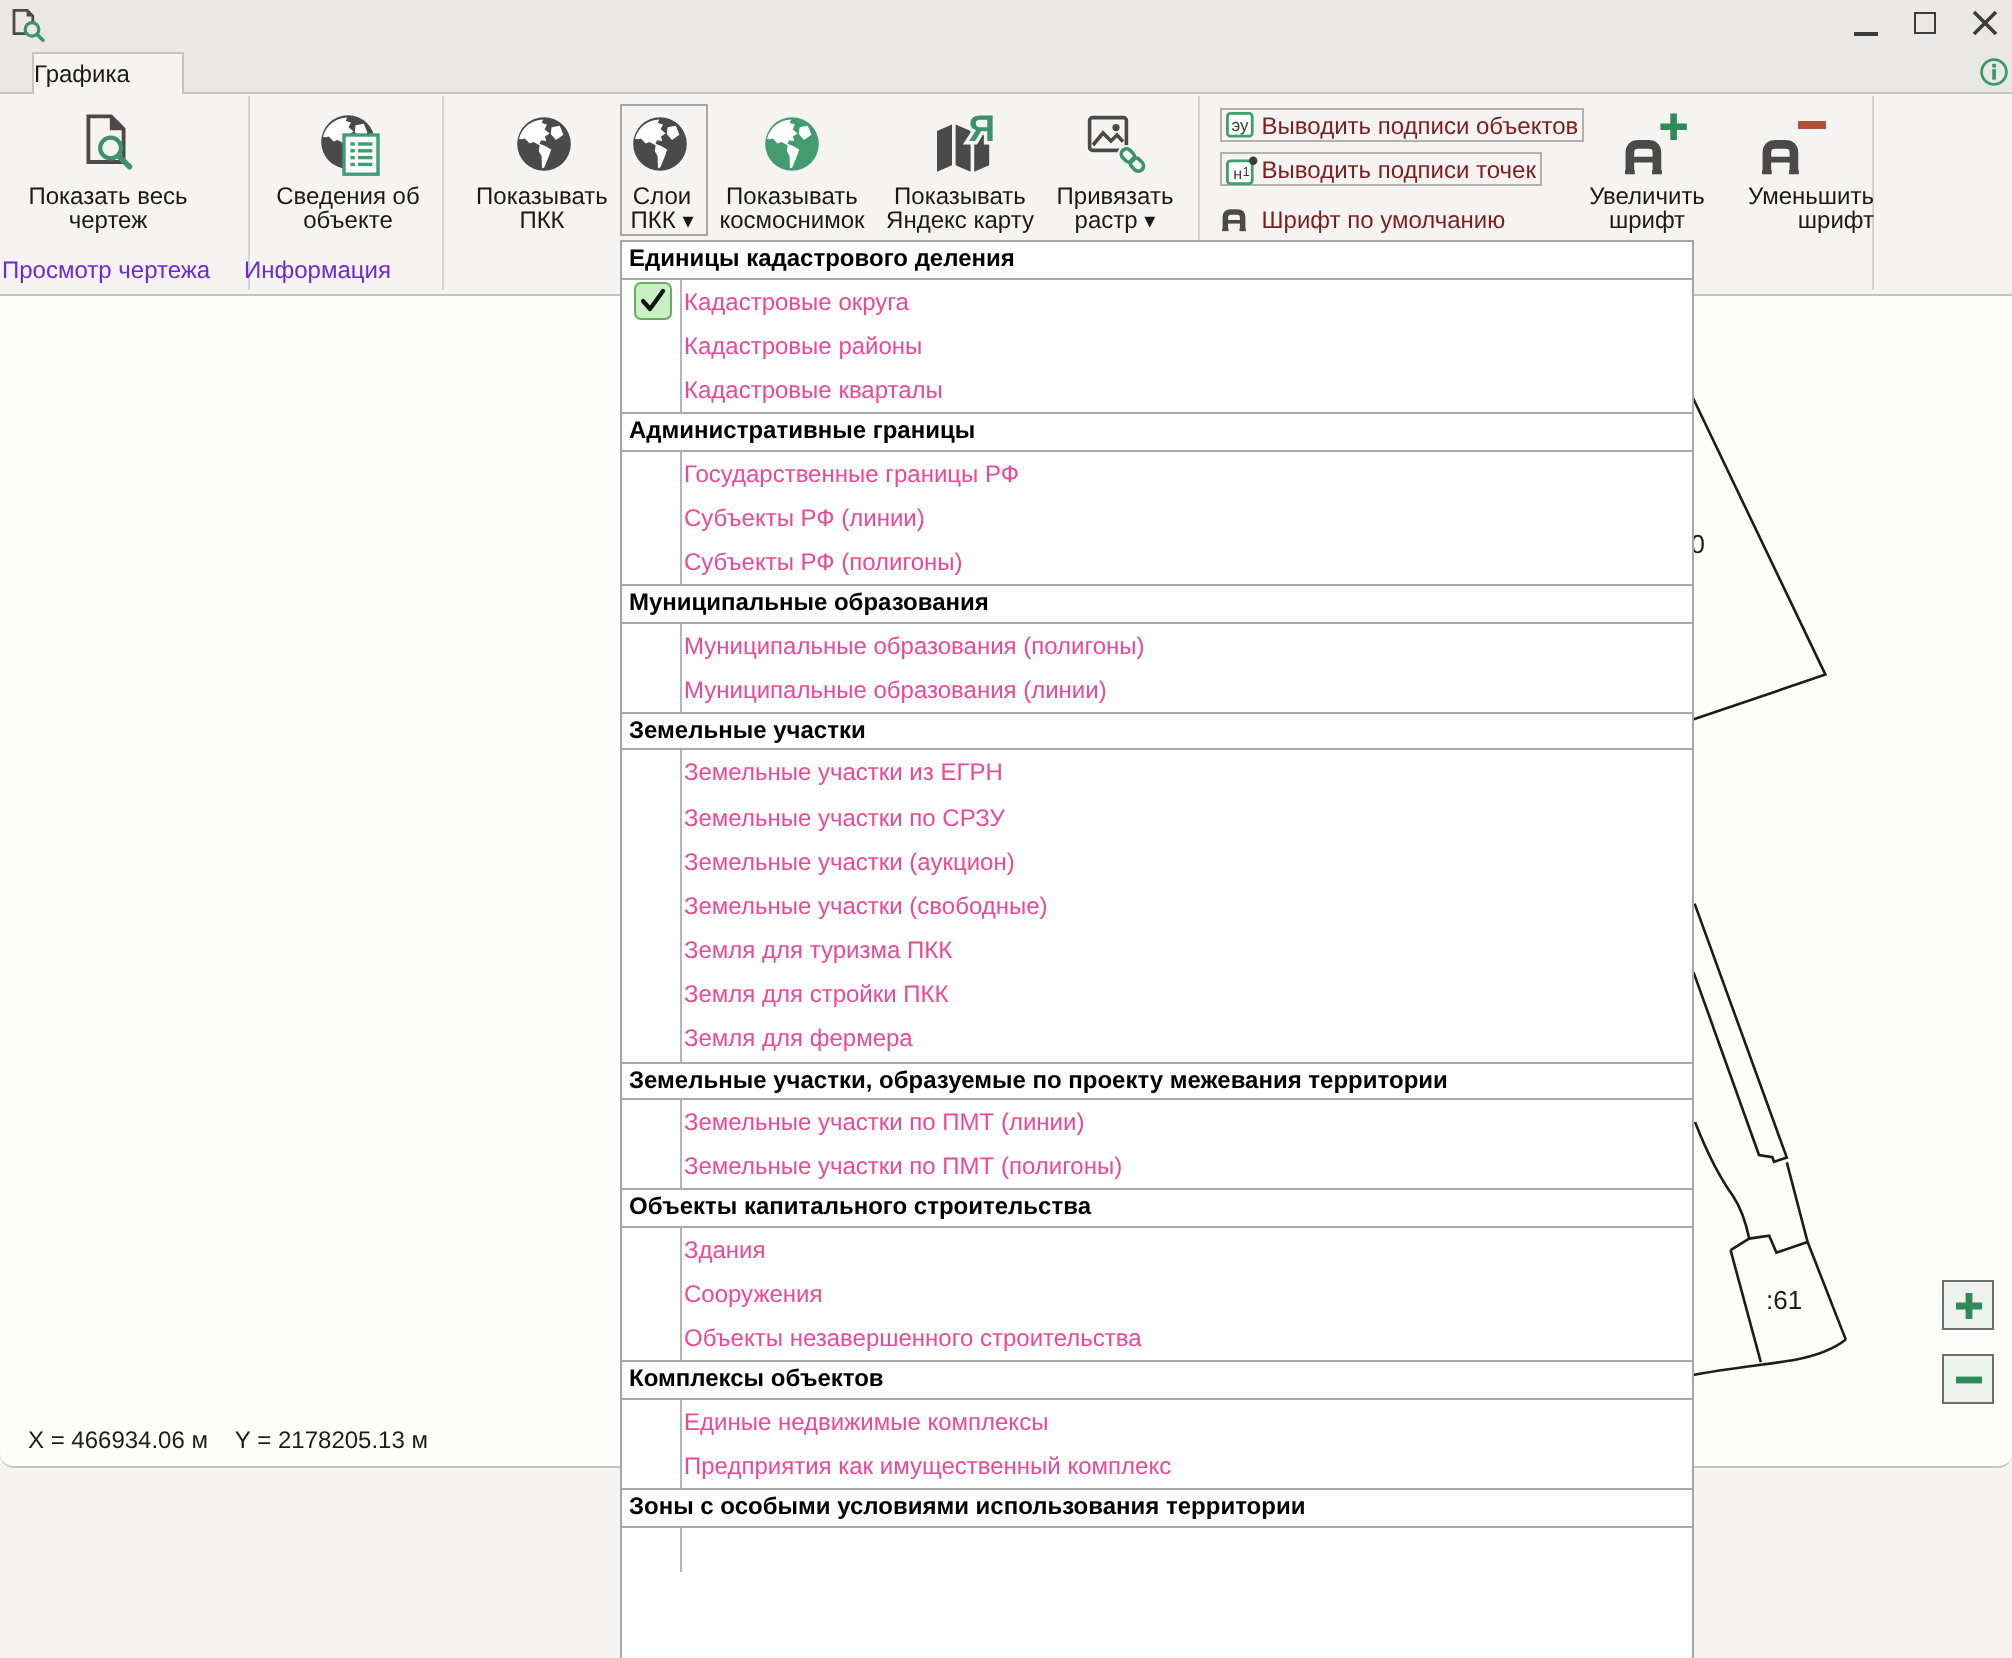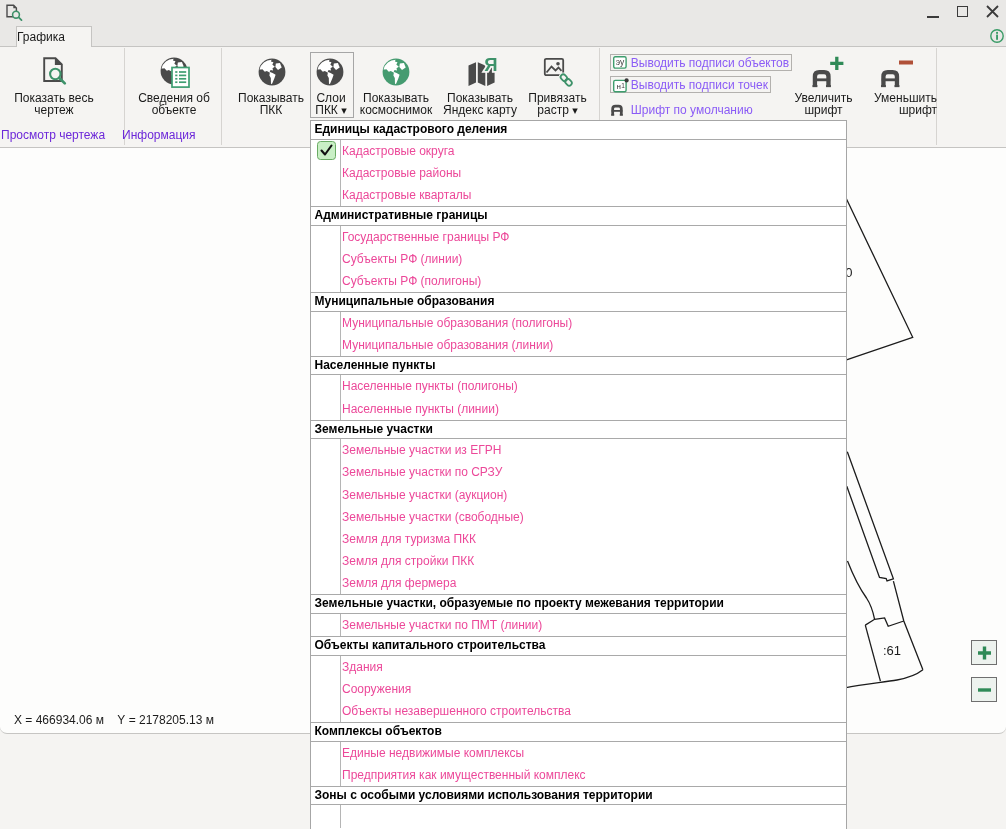--- a/index.html
+++ b/index.html
@@ -16,21 +16,21 @@
 #tabstrip{left:0;top:26px;width:1006px;height:21px;background:#e9e8e6;border-bottom:1px solid #c5c4c2;box-sizing:border-box;}
 #tab{left:16px;top:26px;width:76px;height:21px;background:#f5f4f2;border:1px solid #c5c4c2;border-bottom:none;box-sizing:border-box;
  font-size:12px;color:#1a1a1a;line-height:20px;z-index:3;}
 
 #ribbon{left:0;top:47px;width:1006px;height:100px;background:#f5f4f2;border-bottom:1px solid #c5c4c2;box-sizing:content-box;}
 .vsep{position:absolute;top:1px;width:1px;height:97px;background:#d6d4d1;}
 .glabel{position:absolute;top:81px;font-size:12px;color:#6d28d9;}
 .blabel{position:absolute;font-size:12px;line-height:11.6px;color:#1a1a1a;text-align:center;top:46px;}
 .bicon{position:absolute;}
 .toggle{position:absolute;border:1px solid #b3b1ae;box-sizing:border-box;}
-.tlabel{position:absolute;font-size:12px;color:#8b5cf6;}
+.tlabel{position:absolute;font-size:12px;color:#7f1d1d;}
 .dar{font-size:11px;}
 
 #canvas{left:0;top:148px;width:1006px;height:586px;background:#fdfdfc;border-bottom:1px solid #c6c5c3;
  border-radius:0 0 7px 7px;box-sizing:border-box;}
 #status{left:14px;top:713px;font-size:12px;color:#1c1c1c;}
 .zoombtn{width:26px;height:25px;background:#edf2ee;border:1.5px solid #6f6f6f;box-sizing:border-box;text-align:center;}
 .zoombtn svg{display:block;margin:1px auto 0;}
 
 #dropdown{left:310px;top:120px;width:537px;height:712px;background:#fff;border:1px solid #a6a6a6;box-sizing:border-box;z-index:5;}
 .hd{height:17.5px;line-height:17.5px;border-top:1px solid #a9a9a9;border-bottom:1px solid #a9a9a9;font-weight:bold;font-size:12px;color:#000;padding-left:3.5px;}
@@ -240,45 +240,38 @@
     </div>
  <div class="sec">
       <div class="hd">Муниципальные образования</div>
   <div class="items">
         <div class="col"></div>
    <div class="it">Муниципальные образования (полигоны)</div>
    <div class="it">Муниципальные образования (линии)</div>
   </div>
     </div>
  <div class="sec">
-      <div class="hd">Населенные пункты</div>
-  <div class="items">
-        <div class="col"></div>
-   <div class="it">Населенные пункты (полигоны)</div>
-   <div class="it">Населенные пункты (линии)</div>
-  </div>
-    </div>
- <div class="sec">
       <div class="hd">Земельные участки</div>
   <div class="items">
         <div class="col"></div>
    <div class="it">Земельные участки из ЕГРН</div>
    <div class="it">Земельные участки по СРЗУ</div>
    <div class="it">Земельные участки (аукцион)</div>
    <div class="it">Земельные участки (свободные)</div>
    <div class="it">Земля для туризма ПКК</div>
    <div class="it">Земля для стройки ПКК</div>
    <div class="it">Земля для фермера</div>
   </div>
     </div>
  <div class="sec">
       <div class="hd">Земельные участки, образуемые по проекту межевания территории</div>
   <div class="items">
         <div class="col"></div>
    <div class="it">Земельные участки по ПМТ (линии)</div>
+   <div class="it">Земельные участки по ПМТ (полигоны)</div>
   </div>
     </div>
  <div class="sec">
       <div class="hd">Объекты капитального строительства</div>
   <div class="items">
         <div class="col"></div>
    <div class="it">Здания</div>
    <div class="it">Сооружения</div>
    <div class="it">Объекты незавершенного строительства</div>
   </div>

